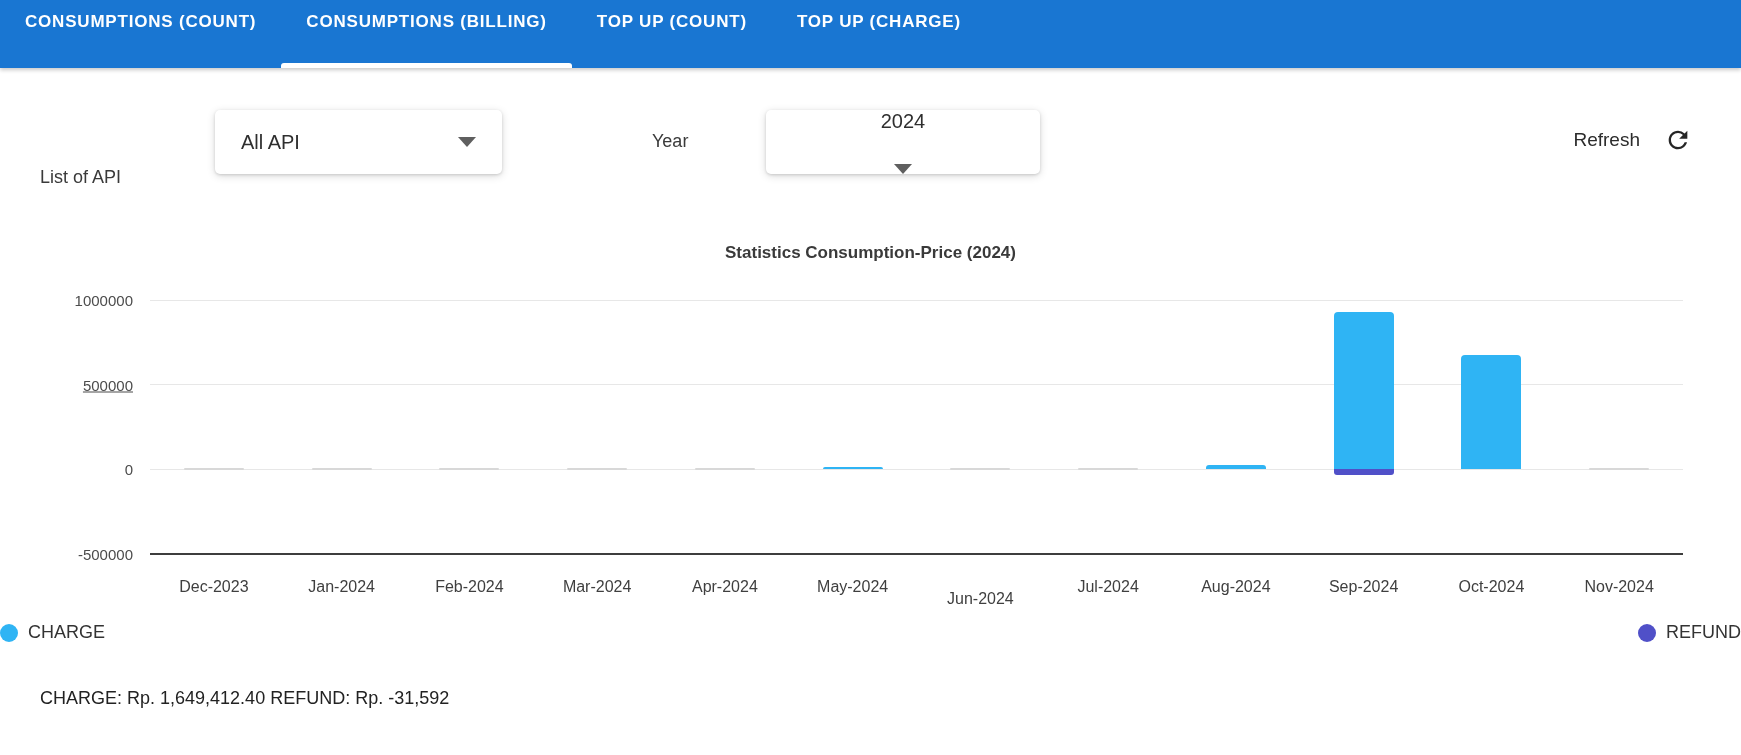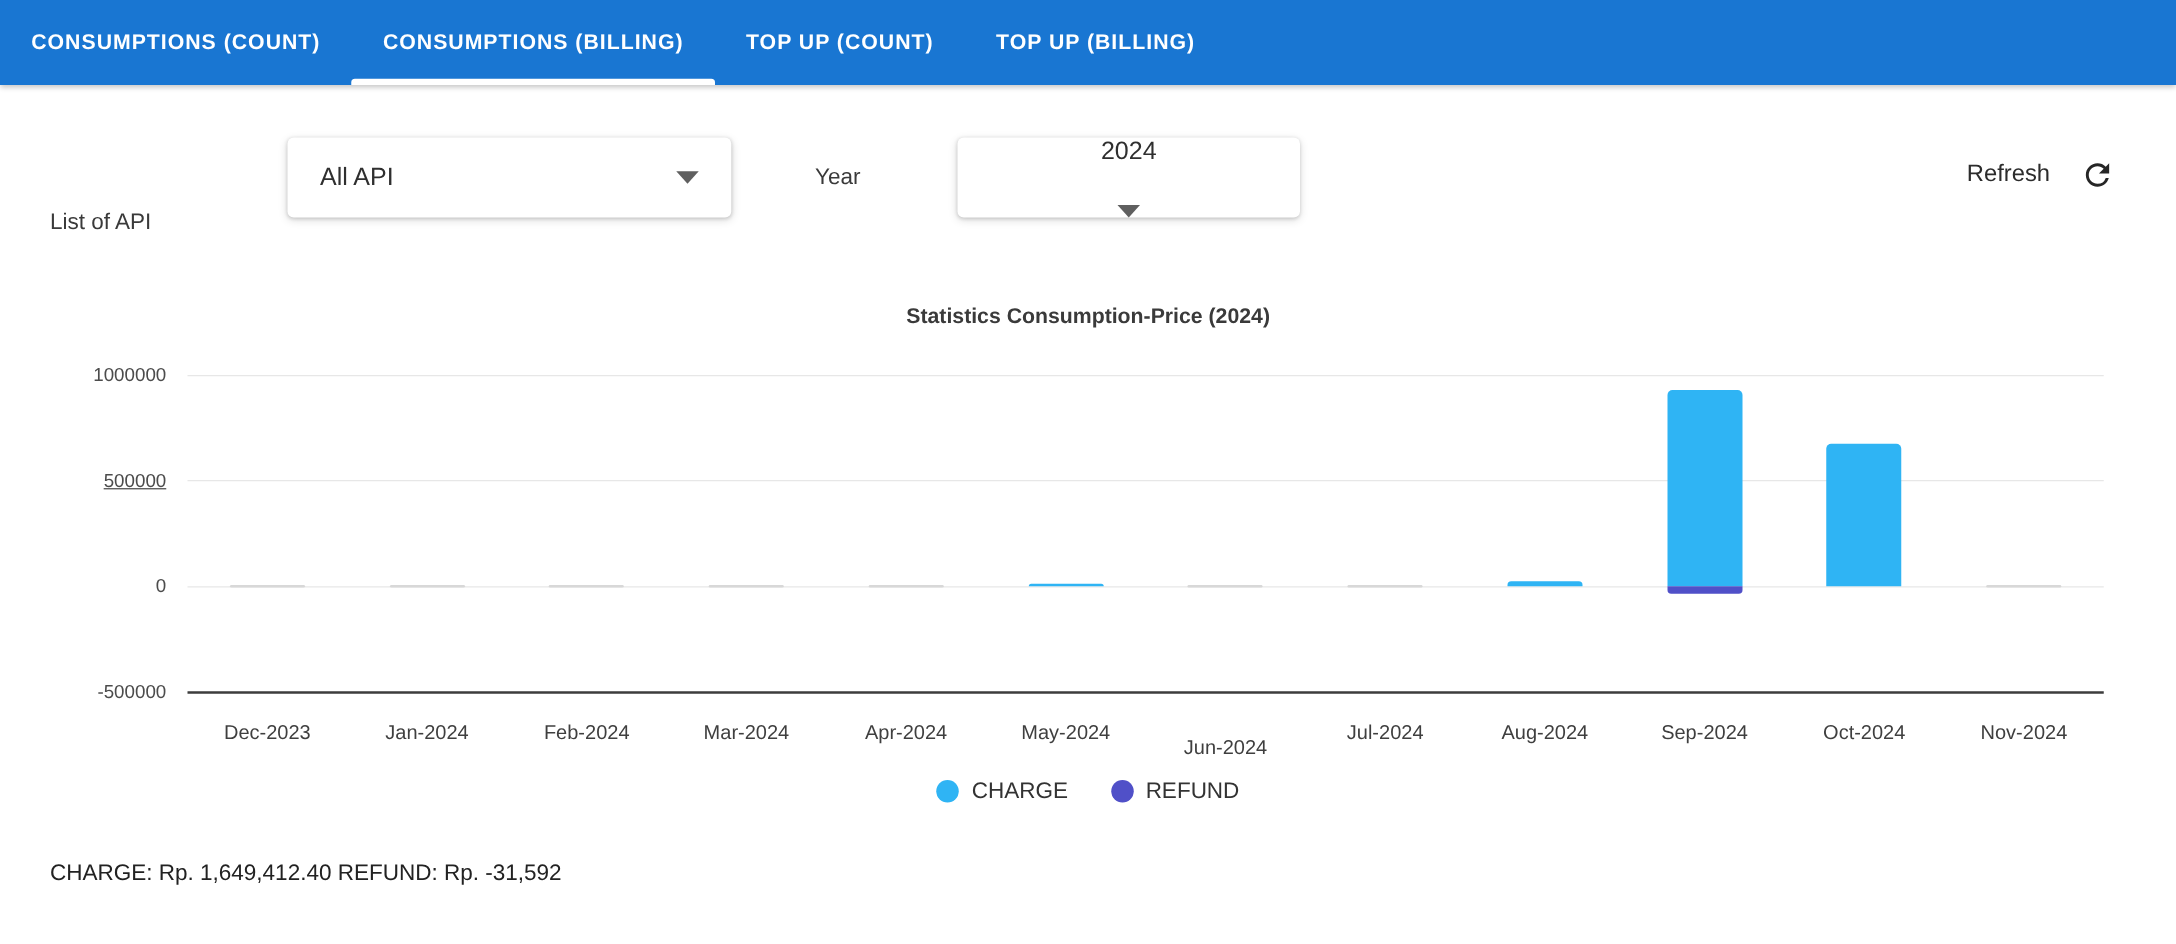--- a/index.html
+++ b/index.html
@@ -2,21 +2,21 @@
 <html><head>
 <meta charset="utf-8">
 <style>
   html,body{margin:0;padding:0;background:#fff;}
   body{width:1741px;height:755px;overflow:hidden;font-family:"Liberation Sans",sans-serif;}
   #app{position:relative;width:1741px;height:755px;background:#fff;}
 
   
   .header{position:absolute;top:0;left:0;width:100%;height:68px;background:#1976d2;
           display:flex;align-items:stretch;box-shadow:0 2px 4px rgba(0,0,0,0.22);z-index:5;}
-  .tab{position:relative;display:flex;align-items:center;padding:12px 25px;cursor:pointer;}
+  .tab{position:relative;display:flex;align-items:flex-start;padding:12px 25px;cursor:pointer;}
   .tab-label{color:#fff;font-weight:700;font-size:17px;letter-spacing:0.8px;white-space:nowrap;}
   .tab-underline{position:absolute;left:0;right:0;bottom:0;height:5px;background:#fff;border-radius:3px 3px 0 0;}
 
   
   .flabel{position:absolute;font-size:18px;color:#3a3a3a;}
   .select-card{position:absolute;top:110px;height:64px;background:#fff;border-radius:5px;
                box-shadow:0 1px 3px rgba(0,0,0,0.14),0 2px 8px rgba(0,0,0,0.14);
                display:flex;align-items:center;justify-content:space-between;
                padding:0 26px;box-sizing:border-box;cursor:pointer;}
   .select-value{font-size:20px;color:#2f2f2f;}
@@ -29,21 +29,21 @@
   .chart-title{position:absolute;top:243px;left:0;width:100%;text-align:center;
                font-size:17px;font-weight:700;color:#3a3a3a;}
   #chart{position:absolute;top:0;left:0;width:100%;height:100%;}
   .gridline{position:absolute;height:1px;background:#e7e7e7;}
   .axisline{position:absolute;height:2px;background:#3d3d3d;}
   .ytick{position:absolute;width:113px;left:20px;text-align:right;transform:translateY(-50%);
          font-size:15px;color:#4c4c4c;}
   .xtick{position:absolute;top:578px;text-align:center;font-size:16px;color:#3f3f3f;}
   .bar{position:absolute;}
   .zero-stub{position:absolute;background:#d8d8d8;border-radius:2px;}
-  .legend{position:absolute;top:622px;left:0;width:100%;display:flex;justify-content:center;
+  .legend{position:absolute;top:622px;left:0;width:100%;display:flex;justify-content:space-between;
           align-items:center;gap:34px;}
   .legend-item{display:flex;align-items:center;gap:10px;cursor:pointer;}
   .legend-dot{width:18px;height:18px;border-radius:50%;}
   .legend-text{font-size:18px;color:#333;}
 
   .summary{position:absolute;left:40px;top:688px;font-size:18px;color:#222;white-space:nowrap;}
 </style>
 </head>
 <body>
 
@@ -54,27 +54,27 @@
         <span class="tab-label">CONSUMPTIONS (COUNT)</span>
       </div>
       <div class="tab">
         <span class="tab-label">CONSUMPTIONS (BILLING)</span>
         <div class="tab-underline"></div>
       </div>
       <div class="tab">
         <span class="tab-label">TOP UP (COUNT)</span>
       </div>
       <div class="tab">
-        <span class="tab-label">TOP UP (BILLING)</span>
+        <span class="tab-label">TOP UP (CHARGE)</span>
       </div>
     </div>
 
   <div class="flabel" style="left:40px;top:131px;margin-top:36px;">List of API</div>
 
-  <div class="select-card" style="left:215px;width:355px;margin-left:15px;">
+  <div class="select-card" style="left:215px;width:287px;">
     <span class="select-value">All API</span>
     <span class="caret"></span>
   </div>
 
   <div class="flabel" style="left:652px;top:131px;">Year</div>
 
   <div class="select-card" style="left:766px;width:274px;flex-direction:column;">
     <span class="select-value">2024</span>
     <span class="caret"></span>
   </div>

